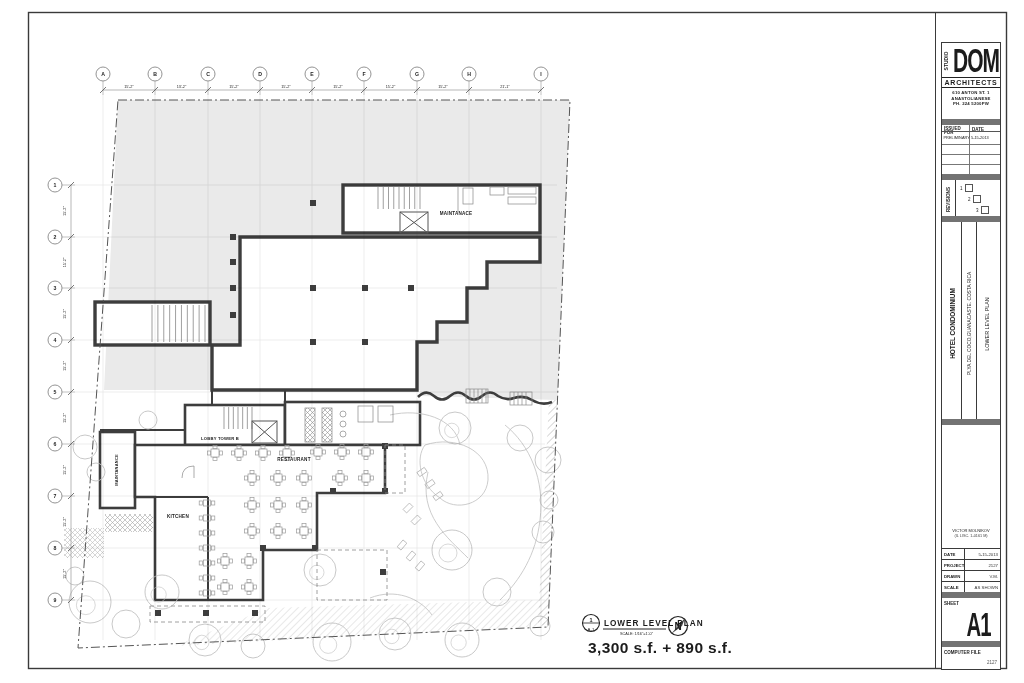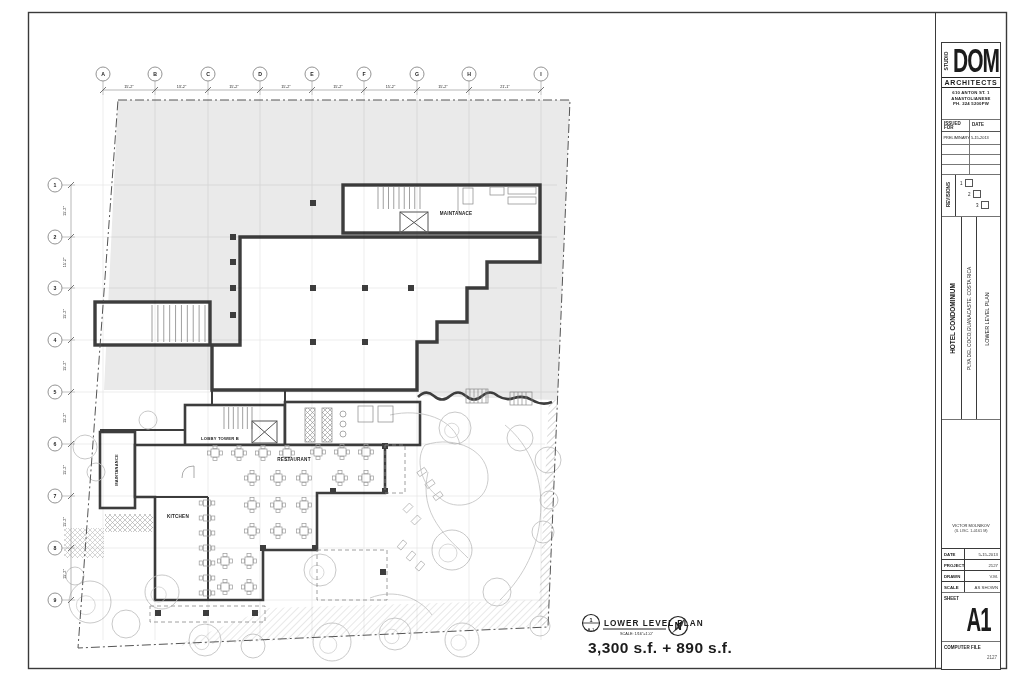--- a/index.html
+++ b/index.html
@@ -4,21 +4,21 @@
 <style>
   html,body{margin:0;padding:0;background:#fff;width:1024px;height:683px;overflow:hidden;
     font-family:"Liberation Sans",sans-serif;-webkit-font-smoothing:antialiased;}
   #sheet{position:relative;width:1024px;height:683px;background:#fff;}
   svg{position:absolute;left:0;top:0;}
   svg text{fill:#1c1c1c;}
   .roomlabel{font-weight:bold;letter-spacing:.2px;}
   
   #tb{position:absolute;left:941px;top:42px;width:58px;height:626px;border:1px solid #3a3a3a;
       color:#1c1c1c;background:#fff;}
-  .sec{position:absolute;left:0;width:58px;border-top:1px solid #737373;box-sizing:border-box;}
+  .sec{position:absolute;left:0;width:58px;border-top:6px solid #737373;box-sizing:border-box;}
   .vtxt{position:absolute;white-space:nowrap;transform:rotate(-90deg);transform-origin:center;text-align:center;}
   .tiny{font-size:4.5px;line-height:5.5px;}
   .lbl{font-weight:bold;font-size:4.5px;}
   #dom-logo{position:absolute;left:10px;top:0px;width:48px;text-align:center;font-weight:900;
      font-size:21px;letter-spacing:-1px;transform:scaleY(1.55);transform-origin:top center;}
   #architects{position:absolute;left:0;top:34px;width:58px;border-top:1.4px solid #222;border-bottom:1.4px solid #222;
      text-align:center;font-weight:bold;font-size:7px;letter-spacing:.8px;padding:1px 0;box-sizing:border-box;}
   #address{position:absolute;left:0;top:47px;width:58px;text-align:center;font-weight:bold;
      font-size:4.3px;line-height:5.6px;letter-spacing:.2px;}
   .cellline{position:absolute;left:0;width:58px;border-top:.6px solid #777;}

